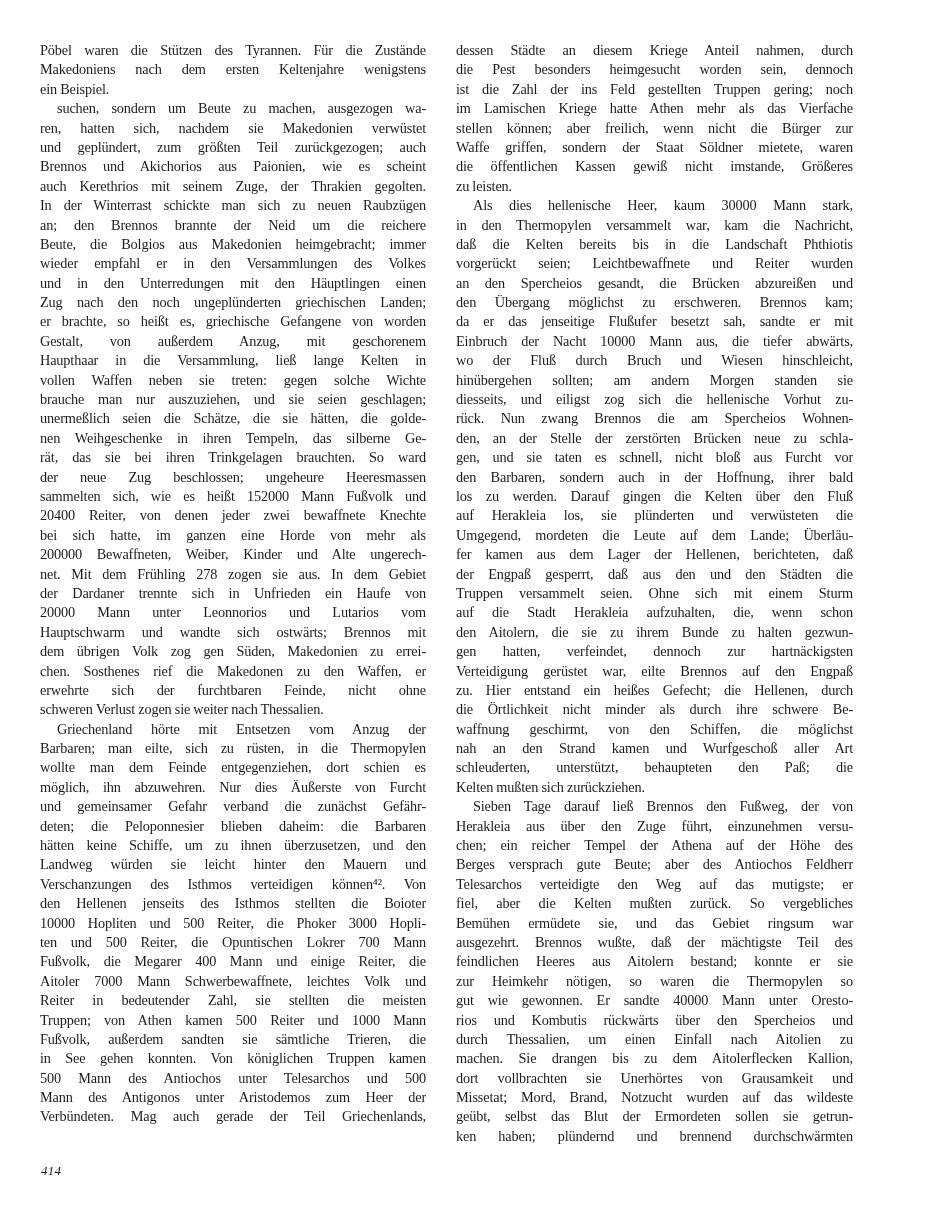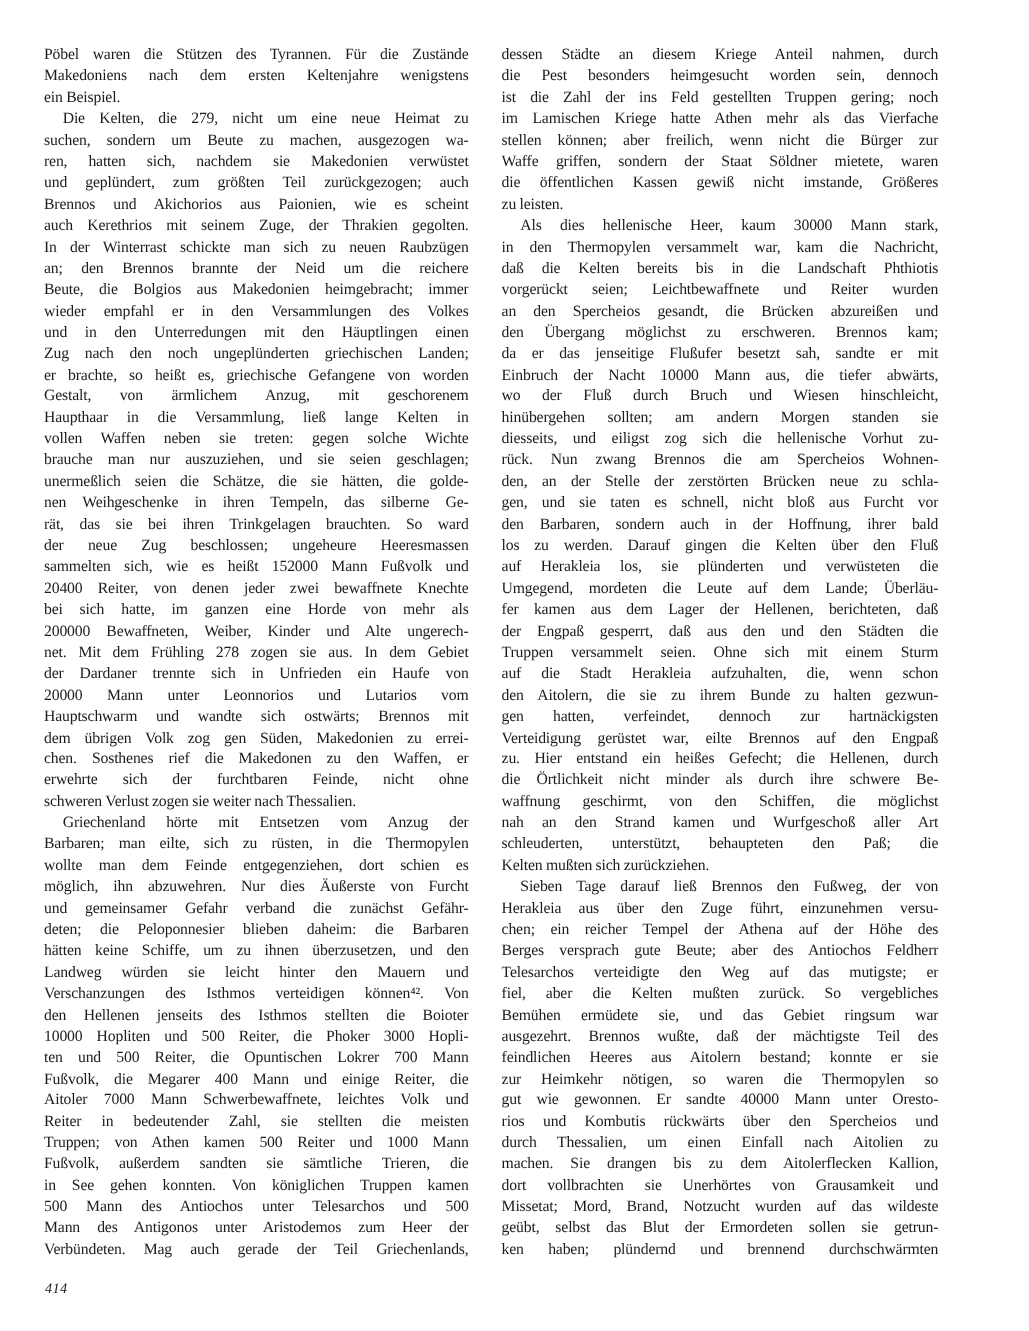--- a/index.html
+++ b/index.html
@@ -49,34 +49,33 @@
 <body>
 
 <div class="page">
   <div class="column column-left">
       <div class="para">
         <div class="line">Pöbel waren die Stützen des Tyrannen. Für die Zustände</div>
         <div class="line">Makedoniens nach dem ersten Keltenjahre wenigstens</div>
         <div class="line end">ein Beispiel.</div>
       </div>
       <div class="para indent">
-        <div class="line">Die Kelten, die 279, nicht um eine neue Heimat zu</div>
         <div class="line">suchen, sondern um Beute zu machen, ausgezogen wa-</div>
         <div class="line">ren, hatten sich, nachdem sie Makedonien verwüstet</div>
         <div class="line">und geplündert, zum größten Teil zurückgezogen; auch</div>
         <div class="line">Brennos und Akichorios aus Paionien, wie es scheint</div>
         <div class="line">auch Kerethrios mit seinem Zuge, der Thrakien gegolten.</div>
         <div class="line">In der Winterrast schickte man sich zu neuen Raubzügen</div>
         <div class="line">an; den Brennos brannte der Neid um die reichere</div>
         <div class="line">Beute, die Bolgios aus Makedonien heimgebracht; immer</div>
         <div class="line">wieder empfahl er in den Versammlungen des Volkes</div>
         <div class="line">und in den Unterredungen mit den Häuptlingen einen</div>
         <div class="line">Zug nach den noch ungeplünderten griechischen Landen;</div>
         <div class="line">er brachte, so heißt es, griechische Gefangene von worden</div>
-        <div class="line">Gestalt, von ärmlichem Anzug, mit geschorenem</div>
+        <div class="line">Gestalt, von außerdem Anzug, mit geschorenem</div>
         <div class="line">Haupthaar in die Versammlung, ließ lange Kelten in</div>
         <div class="line">vollen Waffen neben sie treten: gegen solche Wichte</div>
         <div class="line">brauche man nur auszuziehen, und sie seien geschlagen;</div>
         <div class="line">unermeßlich seien die Schätze, die sie hätten, die golde-</div>
         <div class="line">nen Weihgeschenke in ihren Tempeln, das silberne Ge-</div>
         <div class="line">rät, das sie bei ihren Trinkgelagen brauchten. So ward</div>
         <div class="line">der neue Zug beschlossen; ungeheure Heeresmassen</div>
         <div class="line">sammelten sich, wie es heißt 152000 Mann Fußvolk und</div>
         <div class="line">20400 Reiter, von denen jeder zwei bewaffnete Knechte</div>
         <div class="line">bei sich hatte, im ganzen eine Horde von mehr als</div>

